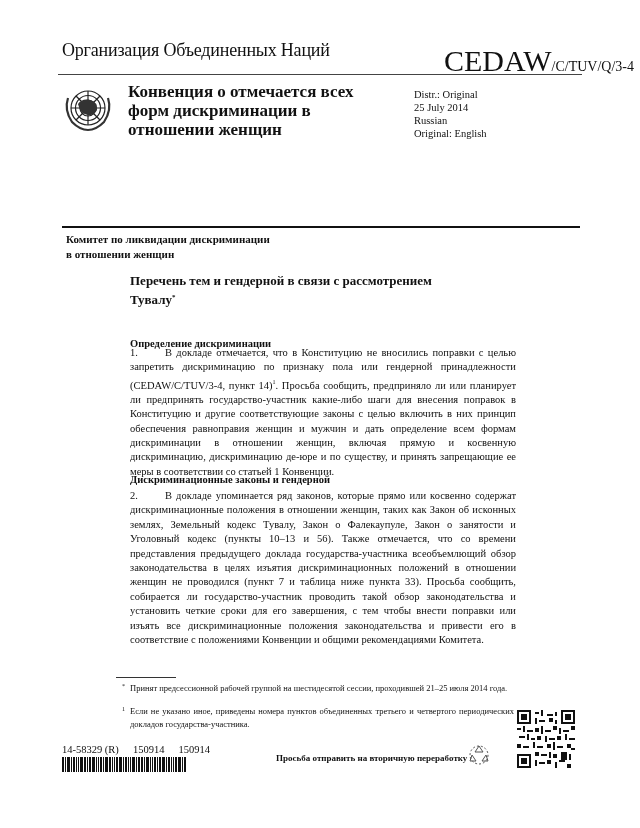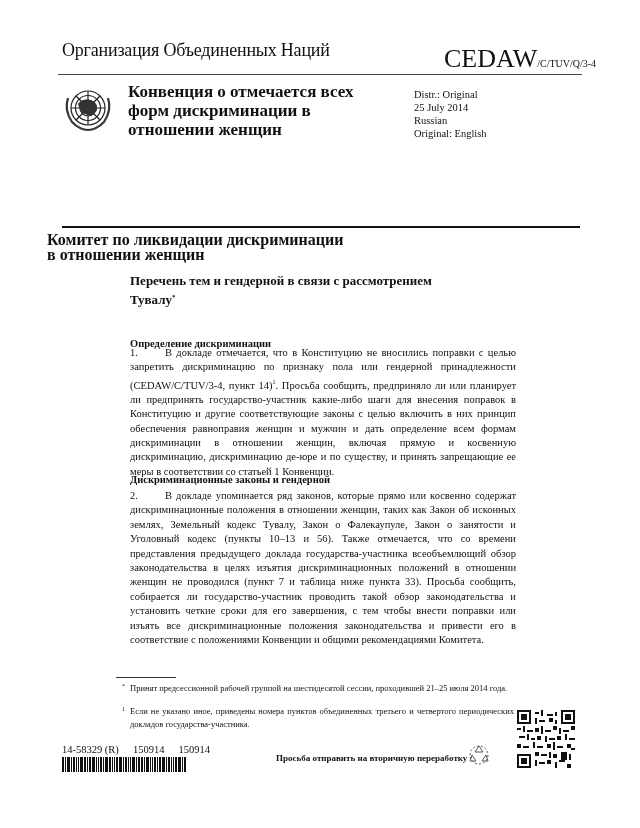--- a/index.html
+++ b/index.html
@@ -1,27 +1,27 @@
 <!DOCTYPE html>
 <html><head>
 <meta charset="utf-8">
 <style>
   html, body { margin:0; padding:0; background:#ffffff; }
   body { width:640px; height:828px; position:relative; overflow:hidden; font-family:"Liberation Serif", serif; color:#111; }
   .abs { position:absolute; }
   #org-name { left:62px; top:40px; font-size:18px; letter-spacing:-0.2px; }
   #symbol { left:444px; top:44px; font-size:24px; white-space:nowrap; }
-  #symbol .big { font-size:26px; }
-  #symbol .small { font-size:10px; }
+  #symbol .big { font-size:30px; }
+  #symbol .small { font-size:14px; }
   #rule-top { left:58px; top:74px; width:524px; height:0; border-top:1px solid #444; }
   #emblem { left:60px; top:80px; width:56px; height:56px; }
   #convention-title { left:128px; top:82px; font-size:17px; font-weight:bold; line-height:19px; width:270px; }
   #distr { left:414px; top:88px; font-size:10.5px; line-height:13px; }
   #rule-mid { left:62px; top:226px; width:518px; height:0; border-top:2px solid #111; }
-  #committee { left:47px; top:232px; font-size:16px; font-weight:bold; line-height:15px; }
+  #committee { left:66px; top:232px; font-size:11px; font-weight:bold; line-height:15px; }
   #list-title { left:130px; top:273px; font-size:13px; font-weight:bold; line-height:16px; width:400px; }
   #list-title sup { font-size:7px; }
   .section-heading { left:130px; font-size:10.5px; font-weight:bold; }
   #sec1-head { top:338px; }
   #sec2-head { top:474px; }
   .para { left:130px; width:386px; font-size:10.5px; line-height:14.4px; text-align:justify; }
   .para .num { display:inline-block; width:26px; }
   .para .indent { display:inline-block; width:9px; }
   .para sup { font-size:6px; }
   #para1 { top:346px; }

